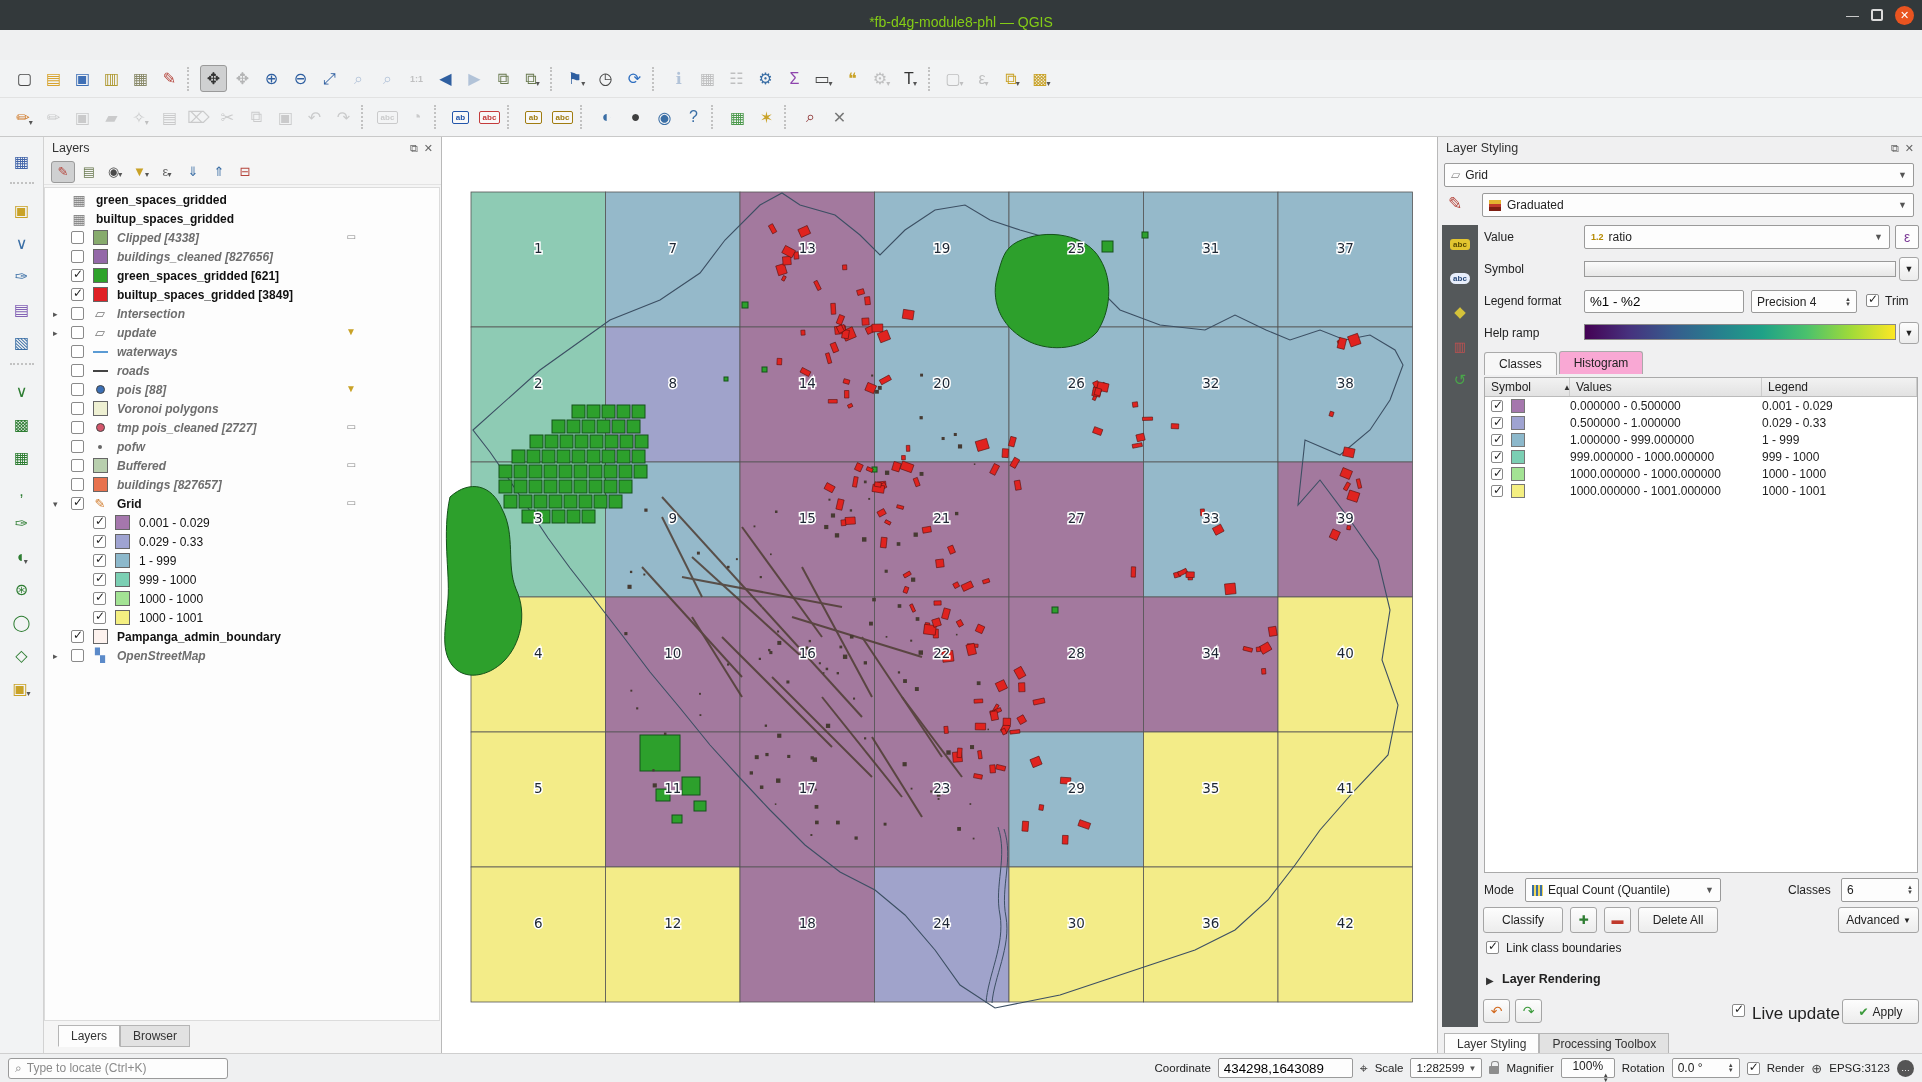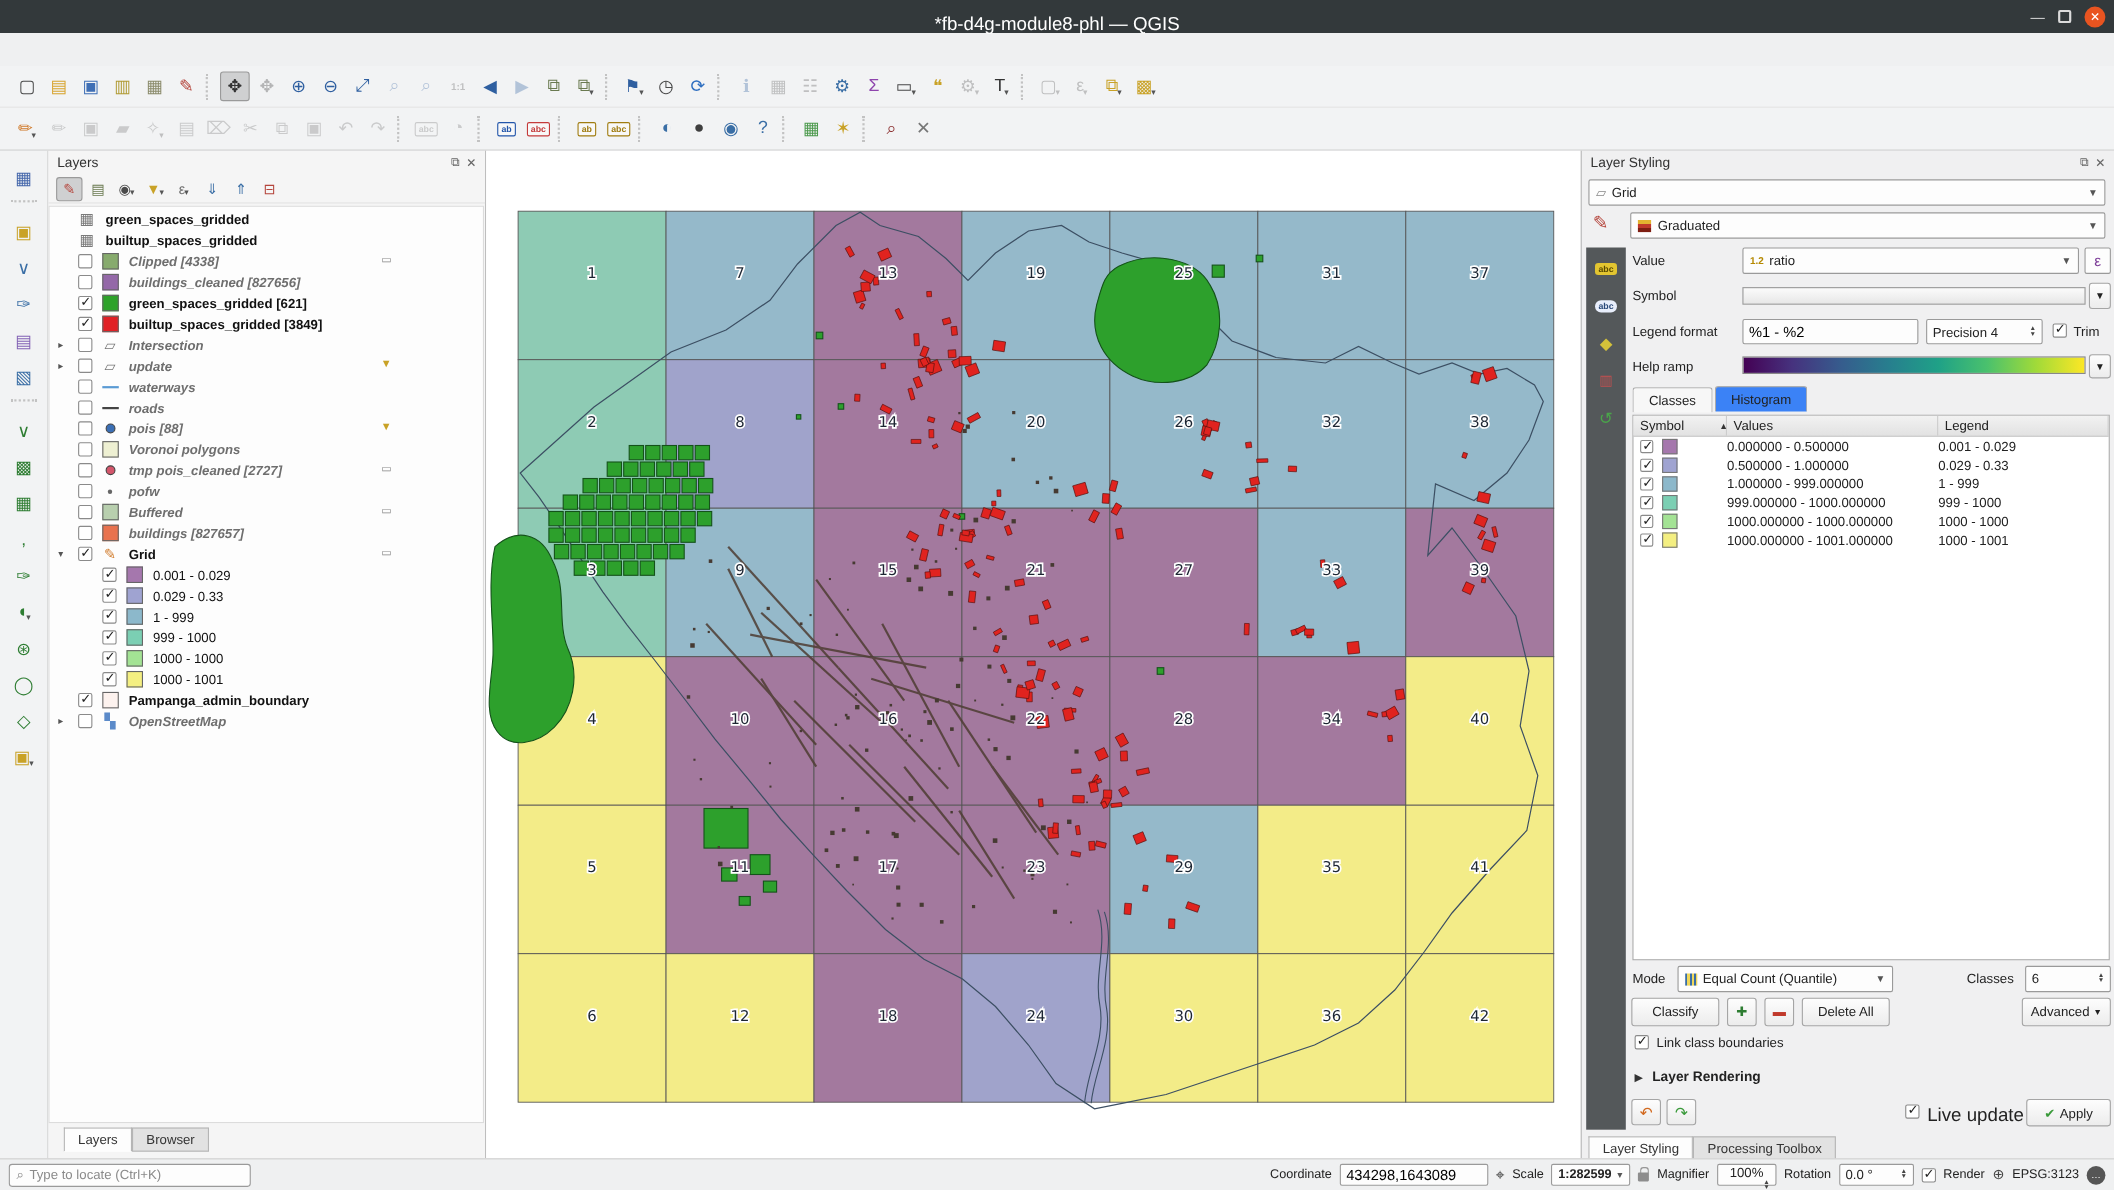--- a/index.html
+++ b/index.html
@@ -2,21 +2,21 @@
 <html><head>
 <meta charset="utf-8">
 <style>
   * { box-sizing: border-box; margin:0; padding:0; }
   html,body { background:#c9c9c9; }
   body { font-family:"Liberation Sans","DejaVu Sans",sans-serif; font-size:12px; color:#222; }
   .app { position:relative; width:1922px; height:1082px; background:#eff0f1; overflow:hidden; }
 
   
   #titlebar { position:absolute; left:0; top:0; width:1922px; height:30px; background:#33393b; display:flex; align-items:center; justify-content:center; }
-  #titlebar .title { color:#ffffff; font-size:17px;margin-top:13px; }
+  #titlebar .title { color:#84cc16; font-size:14px;margin-top:13px; }
   .win-controls { position:absolute; right:8px; top:0; height:30px; display:flex; align-items:center; gap:12px; }
   .win-min { color:#dcdcdc; font-size:13px; }
   .win-max { width:12px; height:12px; border:2px solid #dcdcdc; border-radius:2px; }
   .win-close { width:19px; height:19px; border-radius:50%; background:#e95420; color:#fff; font-size:11px; display:flex; align-items:center; justify-content:center; }
 
   
   #menubar { position:absolute; left:0; top:30px; width:1922px; height:30px; background:#eff0f1; border-bottom:1px solid #d5d5d5; display:flex; align-items:center; padding-left:6px; }
   .menu-item { padding:4px 10px; font-size:13px; color:#222; border-radius:2px; }
 
   
@@ -73,21 +73,21 @@
   .combo .arrow { margin-left:auto; font-size:9px; color:#555; }
   .field-label { font-size:12px; color:#222; display:flex; align-items:center; height:24px; }
   #rp-strip { position:absolute; left:4px; top:88px; width:36px; height:802px; background:#54585a; display:flex; flex-direction:column; align-items:center; padding-top:6px; }
   #rp-strip .strip-ico { width:26px; height:26px; margin-bottom:8px; display:flex; align-items:center; justify-content:center; font-size:13px; border-radius:3px; }
   .badge { font-size:8px; font-weight:bold; padding:1px 3px; border-radius:3px; }
   .eps-btn { border:1px solid #9a9a9a; border-radius:2px; background:#fdfdfd; color:#7d3c98; font-size:14px; display:flex; align-items:center; justify-content:center; }
   .spin { background:#fdfdfd; border:1px solid #9a9a9a; border-radius:2px; display:flex; align-items:center; padding:0 5px; font-size:12px; }
   .spin .arrows { margin-left:auto; display:flex; flex-direction:column; font-size:6px; color:#444; line-height:5px; }
   .btn { background:linear-gradient(#fdfdfd,#ececec); border:1px solid #a5a5a5; border-radius:3px; font-size:12px; display:flex; align-items:center; justify-content:center; }
   .tab-row { display:flex; }
-  .tab { padding:4px 14px; font-size:12px; border:1px solid #aaa; border-bottom:none; border-radius:3px 3px 0 0; background:#3b82f6; margin-right:2px; }
+  .tab { padding:4px 14px; font-size:12px; border:1px solid #aaa; border-bottom:none; border-radius:3px 3px 0 0; background:#f9a8d4; margin-right:2px; }
   .tab.active { background:#f7f7f7; position:relative; top:1px; }
   #class-table { position:absolute; left:46px; top:240px; right:4px; height:496px; background:#fff; border:1px solid #aaa; }
   .ct-header { display:flex; height:19px; background:linear-gradient(#f2f2f2,#e2e2e2); border-bottom:1px solid #bbb; font-size:12px; align-items:center; }
   .ct-h { padding-left:6px; border-right:1px solid #ccc; height:100%; display:flex; align-items:center; }
   .ct-row { display:flex; height:17px; align-items:center; font-size:12px; }
   .ct-c1 { width:85px; display:flex; align-items:center; padding-left:6px; gap:8px; }
   .ct-c2 { width:192px; }
   .ct-c3 { flex:1; }
   .ct-row .cb { width:12px; height:12px; }
   .ct-sw { width:14px; height:14px; border:1px solid #777; }
@@ -1252,21 +1252,21 @@
   <div id="statusbar">
     <div id="locate">
       <span>⌕</span>
       <span>Type to locate (Ctrl+K)</span>
     </div>
     <span class="spacer"></span>
     <span>Coordinate</span>
     <input class="sb-input" style="width: 135px;" value="434298,1643089">
     <span style="font-size:14px; color:#444;">⌖</span>
     <span>Scale</span>
-    <div class="sb-input" style="width:72px;font-weight:bold;">
+    <div class="sb-input" style="width:72px;">
       <span>1:282599</span>
       <span style="margin-left:auto; font-size:8px; color:#555;">▼</span>
     </div>
     <span class="lock"></span>
     <span>Magnifier</span>
     <div class="spin" style="width:54px; height:20px;flex-direction:column;">
       <span>100%</span>
       <span class="arrows">
           <span>▲</span>
           <span>▼</span>

